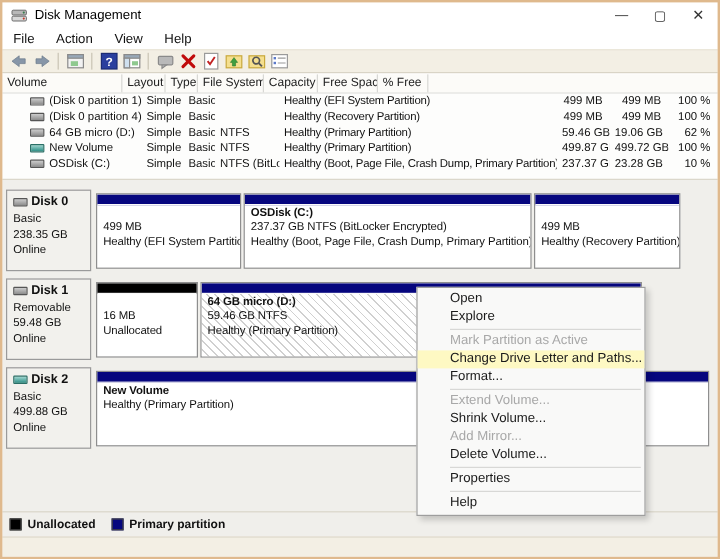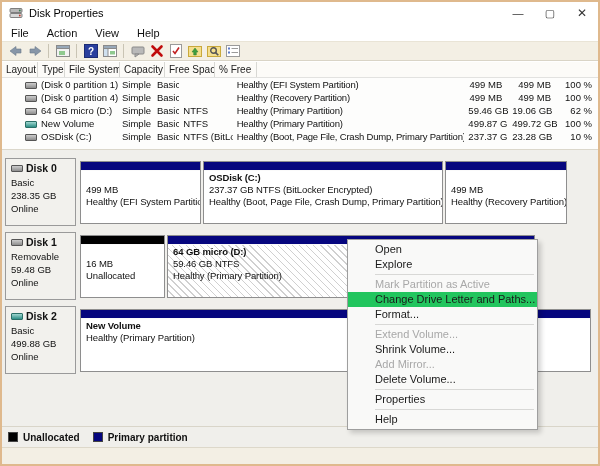--- a/index.html
+++ b/index.html
@@ -63,38 +63,38 @@
   .lsq { width:10px; height:10px; border:1px solid #444; margin-right:5px; flex:none; }
   .legend-item { display:flex; align-items:center; margin-right:13px; }
   .statusbar { position:absolute; left:2px; top:447px; right:2px; height:17px; background:#f3efe4; border-top:1px solid #ddd8ca; }
 
   
   .ctxmenu { position:absolute; left:347px; top:239px; width:191px; z-index:50;
              background:#f9f9f8; border:1px solid #9e9e9e; box-shadow:3px 3px 5px rgba(0,0,0,0.18);
              padding:2px 0; font-size:11px; }
   .mi { height:15px; line-height:15px; padding-left:27px; color:#1a1a1a; white-space:nowrap; }
   .mi.disabled { color:#a8a8a8; }
-  .mi.highlighted { background:#22c55e; }
+  .mi.highlighted { background:#fef9c3; }
   .msep { height:1px; background:#d8d8d6; margin:2px 3px 2px 27px; }
 </style>
 </head>
 <body>
 
 <div id="app">
 
   <div class="titlebar">
     <span class="app-icon">
       <svg width="14" height="14" viewBox="0 0 14 14">
         <rect x="1" y="2.5" width="12" height="4" rx="1" fill="#b8b8b8" stroke="#666" stroke-width="0.8"></rect>
         <rect x="1" y="7.5" width="12" height="4" rx="1" fill="#d8d8d8" stroke="#666" stroke-width="0.8"></rect>
         <circle cx="10.8" cy="4.5" r="0.9" fill="#3a7d4f"></circle>
           <circle cx="10.8" cy="9.5" r="0.9" fill="#c0392b"></circle>
       </svg>
     </span>
-    <span class="title-text">Disk Properties</span>
+    <span class="title-text">Disk Management</span>
     <div class="win-controls">
       <span class="win-btn">—</span>
       <span class="win-btn">▢</span>
       <span class="win-btn close">✕</span>
     </div>
   </div>
 
   <div class="menubar" id="menubar">
       <span class="menu-item">File</span>
       <span class="menu-item">Action</span>
@@ -172,20 +172,21 @@
           <rect x="1.5" y="2.5" width="13" height="11" fill="#fff" stroke="#9a9a9a"></rect>
           <rect x="3" y="4.5" width="2" height="2" fill="#5b79c9"></rect>
           <rect x="3" y="8.5" width="2" height="2" fill="#5b79c9"></rect>
           <path d="M6.5 5.5 H13 M6.5 9.5 H13" stroke="#9a9a9a"></path>
         </svg>
       </span>
     </div>
 
   <div class="listpane">
     <div class="lheader" id="lheader">
+        <span class="hcell" style="width: 100px;">Volume</span>
         <span class="hcell" style="width: 36px;">Layout</span>
         <span class="hcell" style="width: 27px;">Type</span>
         <span class="hcell" style="width: 55px;">File System</span>
         <span class="hcell" style="width: 45px;">Capacity</span>
         <span class="hcell" style="width: 50px;">Free Space</span>
         <span class="hcell" style="width: 42px;">% Free</span>
       </div>
     <div id="lrows">
         <div class="lrow">
           <span class="cell" style="width: 100px;"><span class="drive-ico"></span>(Disk 0 partition 1)</span>

